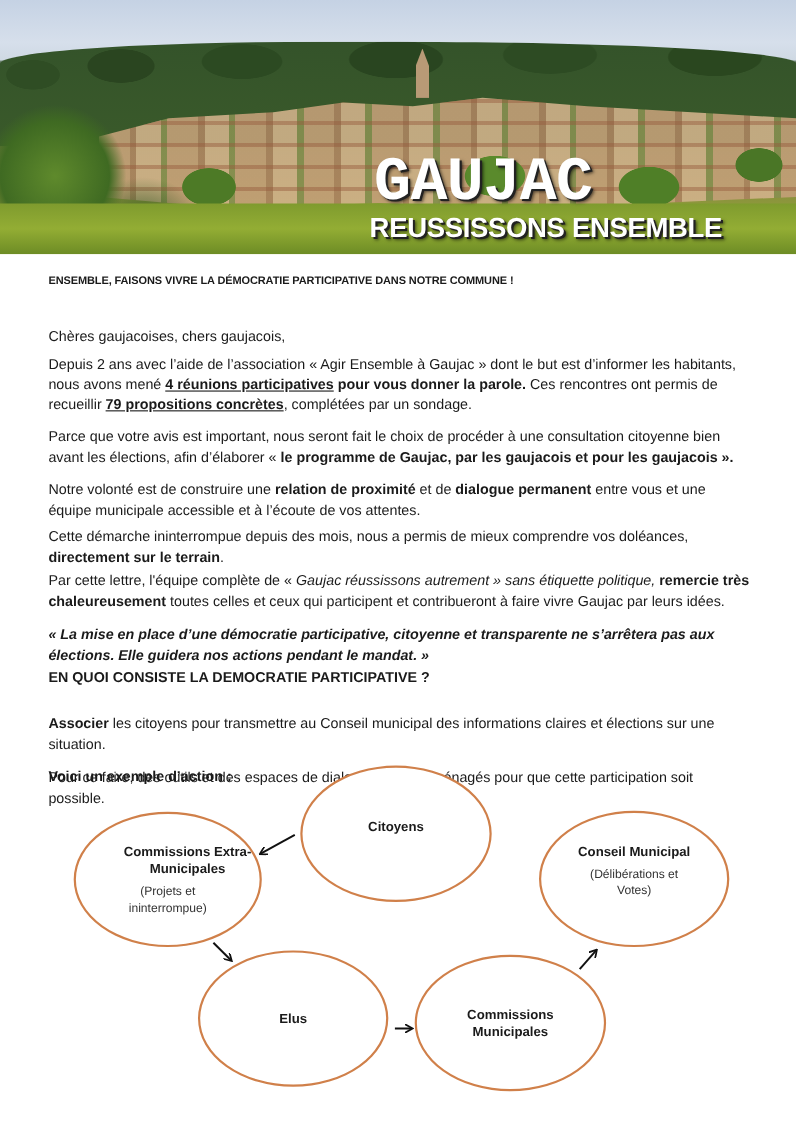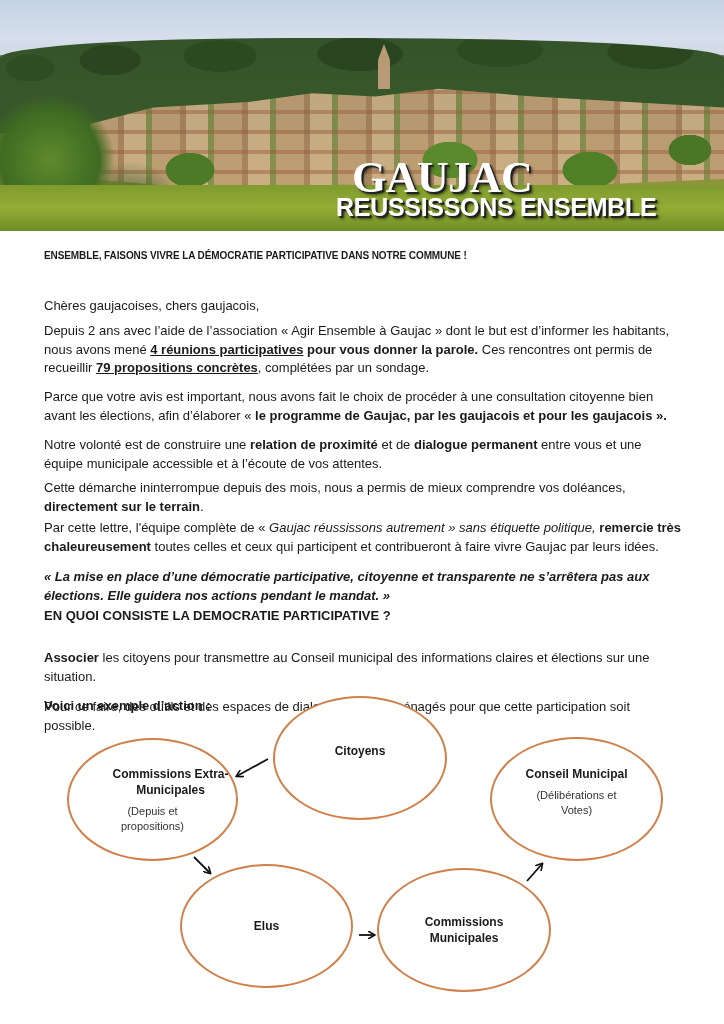--- a/index.html
+++ b/index.html
@@ -37,23 +37,23 @@
                                     radial-gradient(ellipse 80px 70px at 150px 140px, #2f5420 0%, rgba(30,60,20,0) 70%); }
     .hero .vineyard { position: absolute; left: 0; top: 185px; width: 724px; height: 46px;
                       background: linear-gradient(180deg, #7f9b2e 0%, #93ad34 50%, #6d8c25 100%); }
     .hero .bushes { position: absolute; left: 150px; top: 130px; width: 574px; height: 80px;
                     background:
                       radial-gradient(ellipse 40px 28px at 40px 40px, #4d7a26 60%, transparent 62%),
                       radial-gradient(ellipse 45px 30px at 300px 30px, #5a8a2c 60%, transparent 62%),
                       radial-gradient(ellipse 45px 30px at 440px 40px, #4f7f27 60%, transparent 62%),
                       radial-gradient(ellipse 35px 25px at 540px 20px, #4a7626 60%, transparent 62%); }
 
-    .hero-title { position: absolute; left: 336px; top: 140px; margin: 16px;
-                  font-family: Liberation Serif, serif; font-weight: bold;
-                  font-size: 44px; line-height: 44px; color: #ffffff; letter-spacing: -0.5px;
+    .hero-title { position: absolute; left: 336px; top: 140px; margin: 4px;
+                  font-family: Liberation Mono, monospace; font-weight: bold;
+                  font-size: 56px; line-height: 44px; color: #ffffff; letter-spacing: -0.5px;
                   text-shadow: 2px 2px 0 #222, 3px 3px 3px rgba(0,0,0,0.6); }
     .hero-subtitle { position: absolute; left: 336px; top: 193px; margin: 0;
                      font-family: "Liberation Sans", sans-serif; font-weight: bold;
                      font-size: 25px; line-height: 28px; color: #ffffff; letter-spacing: -0.3px;
                      text-shadow: 2px 2px 0 #222, 3px 3px 3px rgba(0,0,0,0.6); }
     .h1 { position: absolute; left: 44px; top: 250px; font-size: 10px; font-weight: bold; letter-spacing: -0.1px; white-space: nowrap; }
     .block { position: absolute; left: 44px; width: 640px; font-size: 13px; line-height: 18.5px; }
     .b { font-weight: bold; }
     .u { text-decoration: underline; }
     .i { font-style: italic; }
@@ -86,21 +86,21 @@
 
 <div class="h1">ENSEMBLE, FAISONS VIVRE LA DÉMOCRATIE PARTICIPATIVE DANS NOTRE COMMUNE !</div>
 
 <p class="block" style="top:284px;">Chères gaujacoises, chers gaujacois,</p>
 
 <p class="block" style="top:309px;">
   <span>Depuis 2 ans avec l’aide de l’association « Agir Ensemble à Gaujac » dont le but est d’informer les habitants, nous avons mené </span><span class="b u">4 réunions participatives</span><span class="b"> pour vous donner la parole.</span><span> Ces rencontres ont permis de recueillir </span><span class="b u">79 propositions concrètes</span><span>, complétées par un sondage.</span>
 </p>
 
 <p class="block" style="top:375px;">
-  <span>Parce que votre avis est important, nous avons fait le choix de procéder à une consultation citoyenne bien avant les élections, afin d’élaborer « </span><span class="b">le programme de Gaujac, par les gaujacois et pour les gaujacois</span><span class="b"> ».</span>
+  <span>Parce que votre avis est important, nous seront fait le choix de procéder à une consultation citoyenne bien avant les élections, afin d’élaborer « </span><span class="b">le programme de Gaujac, par les gaujacois et pour les gaujacois</span><span class="b"> ».</span>
 </p>
 
 <p class="block" style="top:423px;">
   <span>Notre volonté est de construire une </span><span class="b">relation de proximité</span><span> et de </span><span class="b">dialogue permanent</span><span> entre vous et une équipe municipale accessible et à l’écoute de vos attentes.</span>
 </p>
 
 <p class="block" style="top:466px;">
   <span>Cette démarche ininterrompue depuis des mois, nous a permis de mieux comprendre vos doléances, </span><span class="b">directement sur le terrain</span><span>.</span>
 </p>
 
@@ -119,21 +119,21 @@
 <p class="block b" style="top:684px;">Voici un exemple d’action :</p>
 
 <div class="diagram">
 
   <div class="node" style="left:273px; top:6px; width:174px; height:124px;">
     <div class="node-title" style="margin-top:-14px;">Citoyens</div>
   </div>
 
   <div class="node" style="left:67px; top:48px; width:171px; height:123px;">
     <div class="node-title" style="width:120px;margin-left:36px;">Commissions Extra-Municipales</div>
-    <div class="node-sub" style="width:90px;">(Depuis et propositions)</div>
+    <div class="node-sub" style="width:90px;">(Projets et ininterrompue)</div>
   </div>
 
   <div class="node" style="left:180px; top:174px; width:173px; height:124px;">
     <div class="node-title">Elus</div>
   </div>
 
   <div class="node" style="left:377px; top:178px; width:174px; height:124px;">
     <div class="node-title" style="width:100px;">Commissions Municipales</div>
   </div>
 

